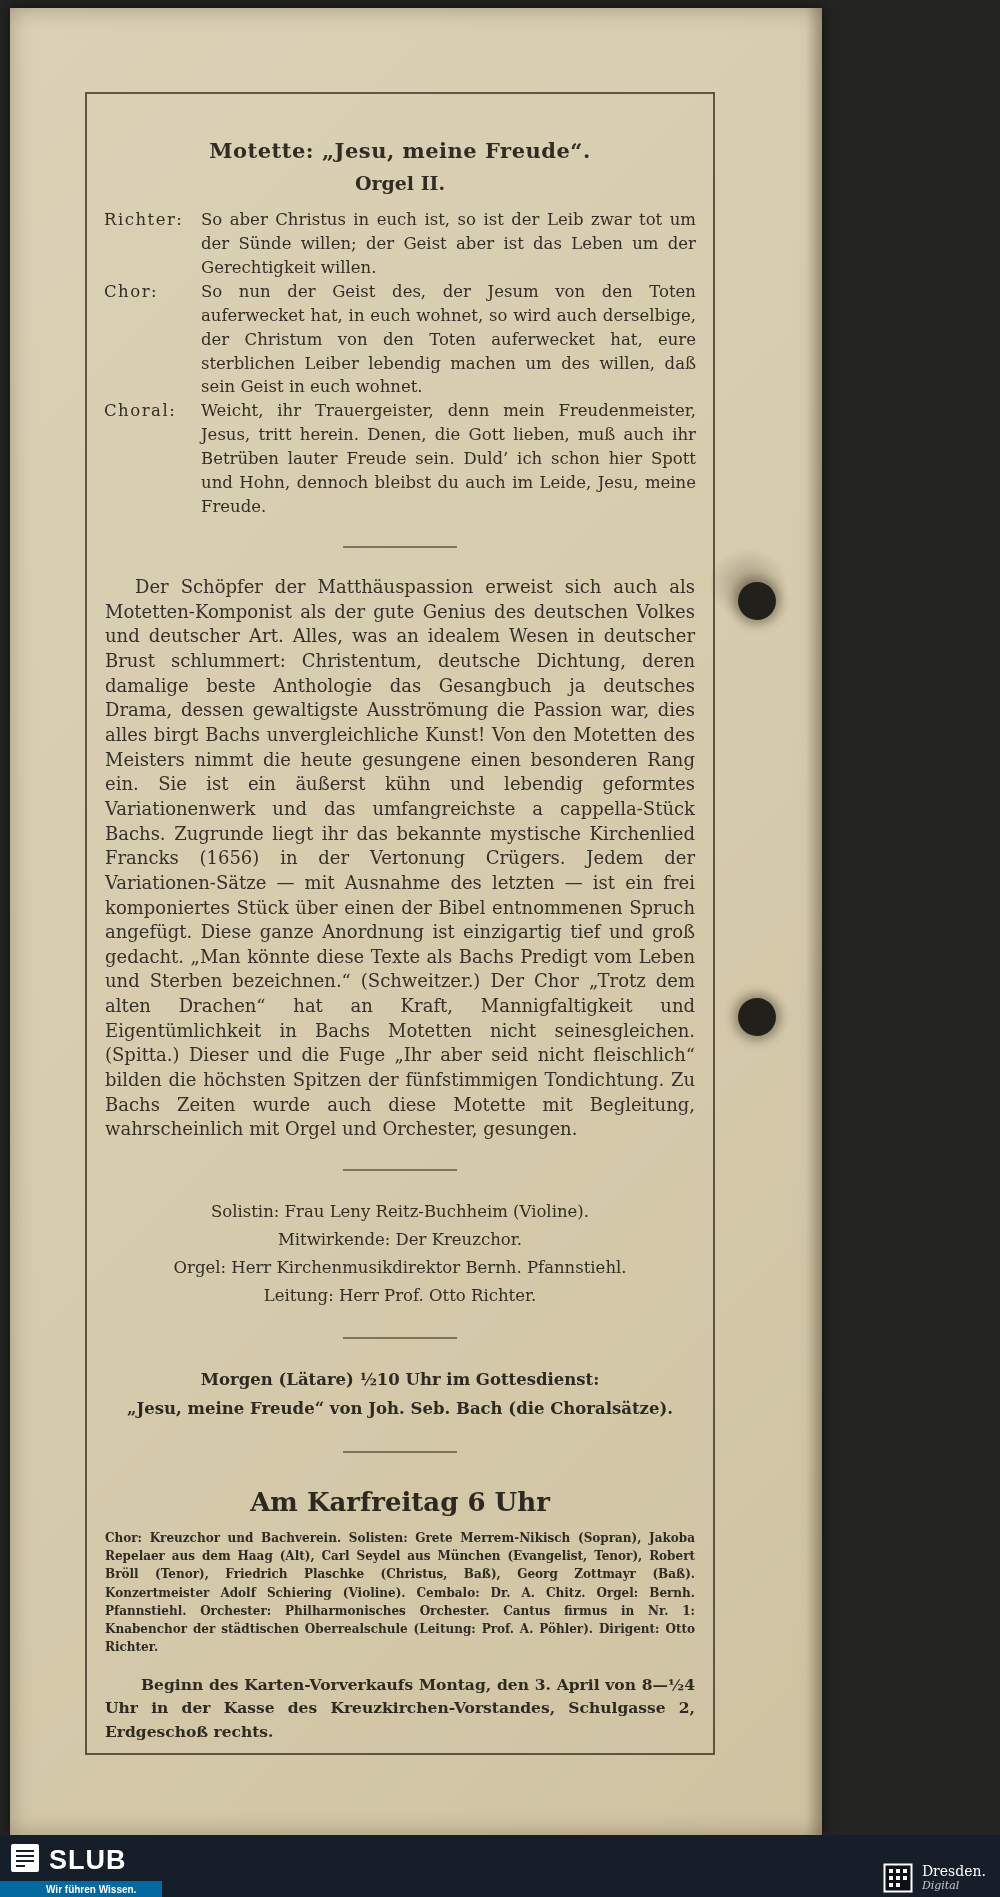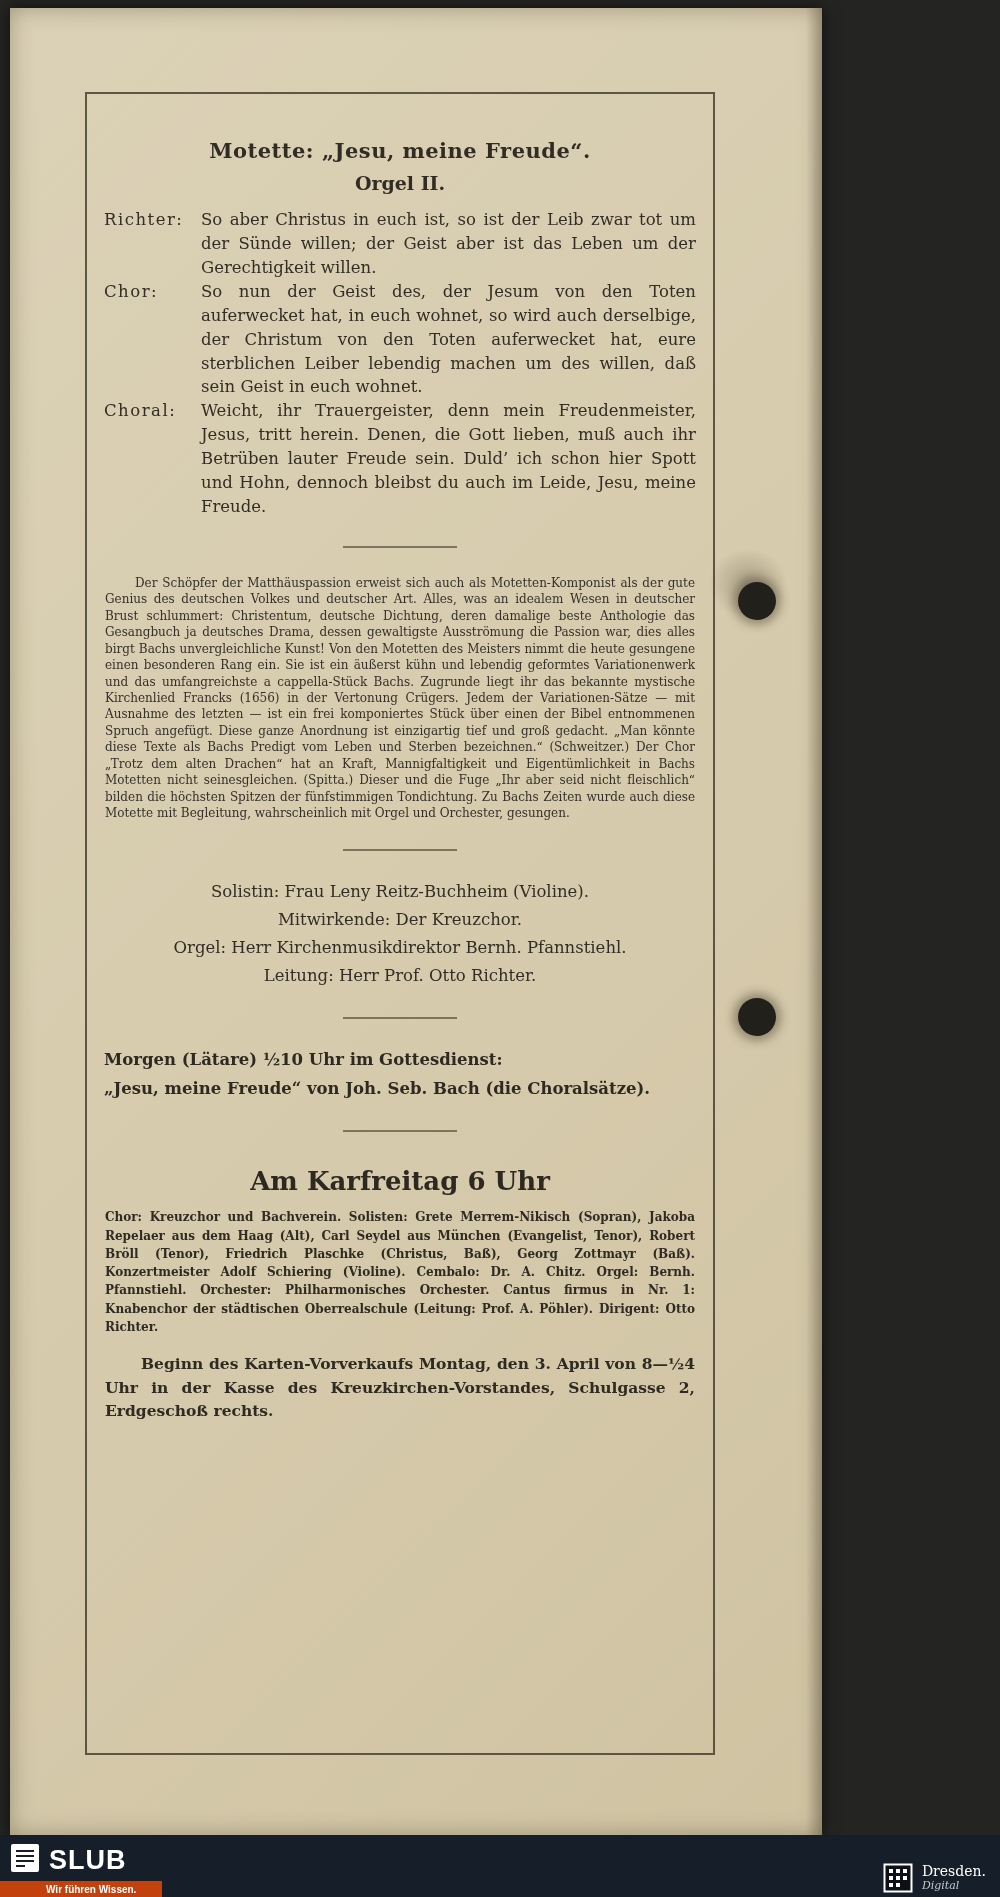--- a/index.html
+++ b/index.html
@@ -41,27 +41,27 @@
   .motet-title { text-align:center; font-size:21px; font-weight:bold; letter-spacing:.5px; }
   .part-heading { text-align:center; font-size:19px; font-weight:bold; margin:9px 0 14px; }
 
   .movement { display:flex; font-size:16.5px; line-height:1.45; color:#332e25; }
   .mv-label { width:97px; flex:none; letter-spacing:1.5px; }
   .mv-text { flex:1; text-align:justify; }
 
   .divider { width:114px; border-top:2px solid rgba(95,87,65,.75); margin:27px auto; }
 
   .essay {
-    font-size:12px; line-height:1.37; text-align:justify; text-indent:30px;
+    font-size:18px; line-height:1.37; text-align:justify; text-indent:30px;
     color:#35302a; margin:0 1px;
   }
 
   .performers p { text-align:center; font-size:16.5px; line-height:1.7; color:#332e25; }
 
-  .announcement p { font-weight:bold; font-size:16.5px; line-height:1.75; color:#2e2a21; }
+  .announcement p { text-align:center; font-weight:bold; font-size:16.5px; line-height:1.75; color:#2e2a21; }
 
   .kf-heading { text-align:center; font-size:26px; font-weight:bold; margin:34px 0 12px; color:#2d2920; }
   .kf-title { text-align:center; font-size:33px; font-weight:bold; letter-spacing:1px; margin:0 0 26px; color:#2b271e; }
   .kf-details {
     font-size:12px; font-weight:bold; line-height:1.52; text-align:justify;
     color:#2f2b22; margin:6px 1px 16px;
   }
   .kf-vorverkauf {
     font-size:15.5px; font-weight:bold; line-height:1.52; text-align:justify;
     text-indent:36px; color:#2f2b22; margin:0 1px;
@@ -69,21 +69,21 @@
 
   
   .footer {
     position:absolute; left:0; right:0; bottom:0; height:62px;
     background:#161f29; font-family:"Liberation Sans", sans-serif;padding-left:36px;
   }
   .footer-left { position:absolute; left:10px; top:8px; display:flex; align-items:center; gap:9px; cursor:pointer; }
   .brand { color:#ffffff; font-size:27px; font-weight:bold; letter-spacing:1px; line-height:1; }
   .tagline-strip {
     position:absolute; left:0; bottom:0; height:16px; width:162px;
-    background:#c2410c; display:flex; align-items:center; padding-left:46px;
+    background:#0369a1; display:flex; align-items:center; padding-left:46px;
   }
   .tagline { color:#ffffff; font-size:10px; font-weight:bold; white-space:nowrap; }
   .footer-right { position:absolute; right:14px; top:12px; display:flex; gap:9px; align-items:flex-start; cursor:pointer;margin-top:16px; }
   .partner-title { color:#ffffff; font-size:14px; font-family:"DejaVu Serif", serif; line-height:1.15; }
   .partner-subtitle { color:#c2cad2; font-size:11px; font-family:"DejaVu Serif", serif; font-style:italic; }
 </style>
 </head>
 <body>
 
 <div class="stage">

